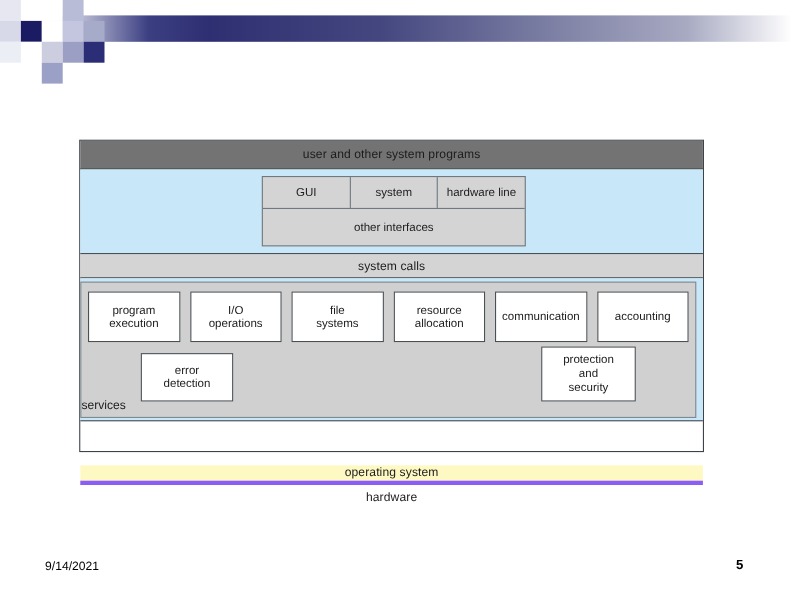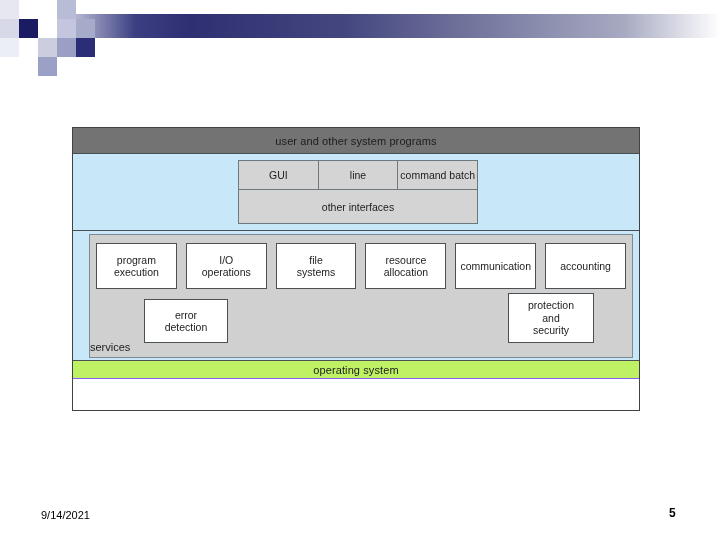--- a/index.html
+++ b/index.html
@@ -108,21 +108,21 @@
   .band-syscalls {
     height: 22px;
     background: #d4d4d4;
     border-bottom: 1px solid #4a5054;
   }
 
   .services-wrap {
     height: 130px;
     background: #c8e8fa;
     box-sizing: border-box;
-    padding: 3px 6px 2px 16px;
+    padding: 3px 6px 2px 0;
     border-bottom: 1px solid #4a5054;
   }
   .services-panel {
     position: relative;
     width: 100%;
     height: 100%;
     background: #d0d0d0;
     border: 1px solid #7d8a91;
     box-sizing: border-box;
   }
@@ -171,22 +171,23 @@
   .services-label {
     position: absolute;
     left: 0; right: 0; bottom: 4px;
     text-align: left;
     font-size: 11px;
     color: #1c1c1c;
   }
 
   .band-os {
     height: 18px;
-    background: #bef264;
-    border-bottom: 1px solid #8b5cf6;
+    background: #fef9c3;
+    border-bottom: 4px solid #8b5cf6;
+    margin-top: 40px;
   }
   .band-hardware {
     height: 22px;
     background: #ffffff;
   }
 
   
   #footer-date {
     position: absolute;
     left: 41px; top: 509px;
@@ -226,27 +227,28 @@
 </div>
 
 <div id="diagram">
 
   <div class="band band-user-programs">user and other system programs</div>
 
   <div class="band-ui-area">
     <div class="ui-box">
       <div class="ui-top-row">
         <div class="ui-cell">GUI</div>
-        <div class="ui-cell">line</div>
-        <div class="ui-cell">command batch</div>
+        <div class="ui-cell">system</div>
+        <div class="ui-cell">hardware line</div>
       </div>
       <div class="ui-bottom">other interfaces</div>
     </div>
   </div>
 
+  <div class="band band-syscalls">system calls</div>
 
   <div class="services-wrap">
     <div class="services-panel">
 
       <div class="svc-row" id="svc-row">
           <div class="svc-box">program<br>execution</div>
           <div class="svc-box">I/O<br>operations</div>
           <div class="svc-box">file<br>systems</div>
           <div class="svc-box">resource<br>allocation</div>
           <div class="svc-box">communication</div>
@@ -256,16 +258,17 @@
       <div class="svc-float" id="svc-error-detection">error<br>detection</div>
 
       <div class="svc-float" id="svc-protection-security">protection<br>and<br>security</div>
 
       <div class="services-label">services</div>
     </div>
   </div>
 
   <div class="band band-os">operating system</div>
 
+  <div class="band band-hardware">hardware</div>
 </div>
 
 <div id="footer-date">9/14/2021</div>
 <div id="footer-slide-number">5</div>
 
 </body></html>

